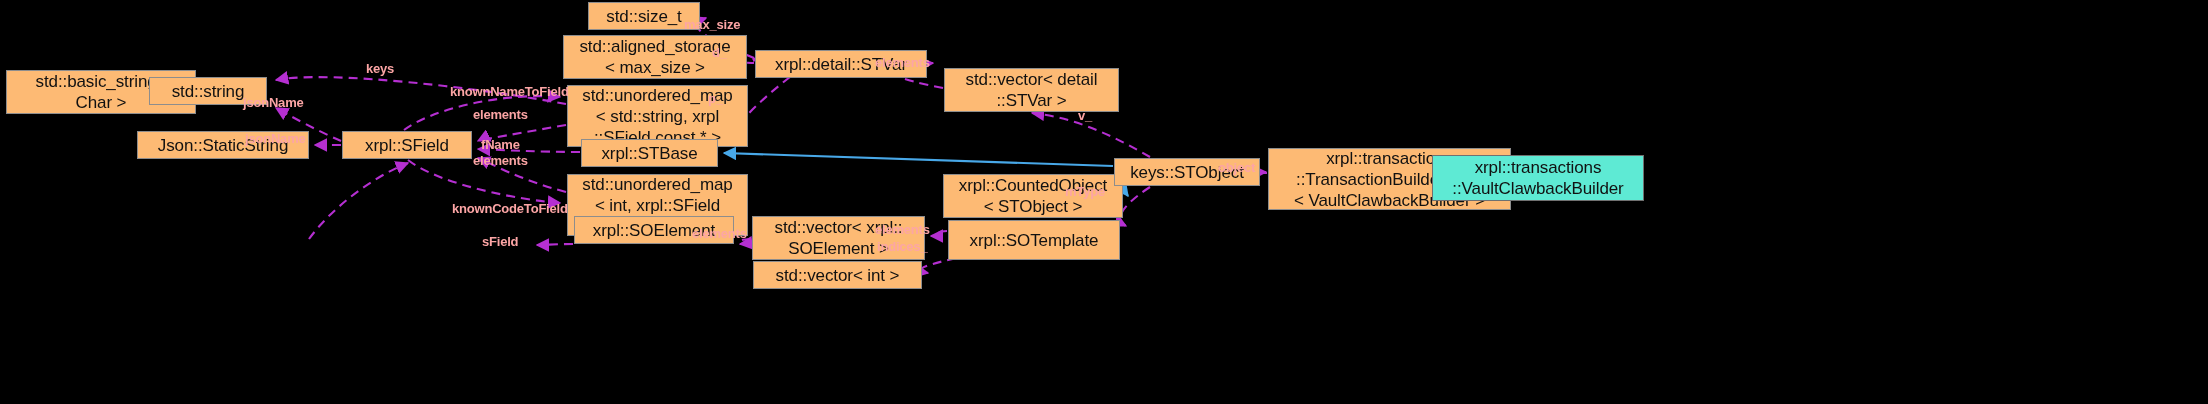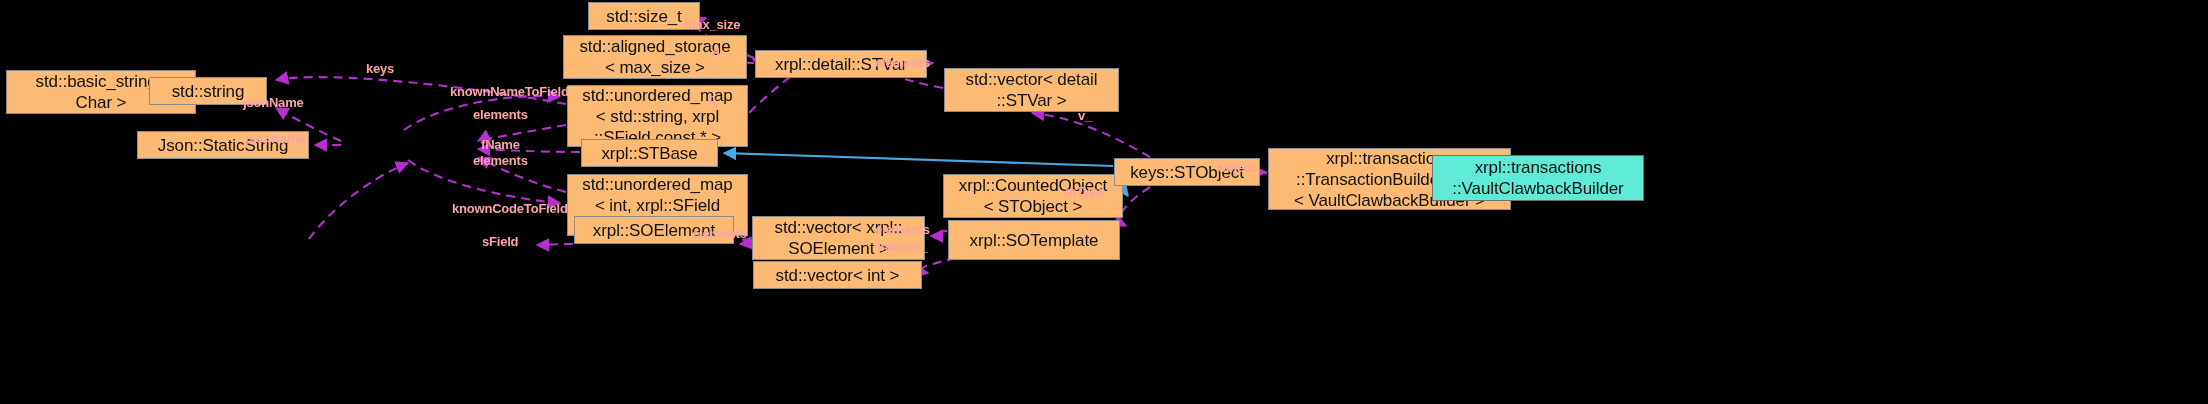--- a/index.html
+++ b/index.html
@@ -95,20 +95,21 @@
       <path d="M 1000 248 C 960 258 900 268 928 273"></path>
       <path d="M 751 239 C 730 240 750 243 740 244"></path>
       <path d="M 1267 173 C 1240 173 1230 173 1266 172"></path>
     </g>
   </svg>
 
   <div class="node" style="left:6px;top:70px;width:190px;height:44px;"><span>std::basic_string&lt;
 Char &gt;</span></div>
   <div class="node" style="left:149px;top:77px;width:118px;height:28px;"><span>std::string</span></div>
   <div class="node" style="left:137px;top:131px;width:172px;height:28px;"><span>Json::StaticString</span></div>
+  <div class="node" style="left:342px;top:131px;width:130px;height:28px;"><span>xrpl::SField</span></div>
   <div class="node" style="left:588px;top:2px;width:112px;height:28px;"><span>std::size_t</span></div>
   <div class="node" style="left:563px;top:35px;width:184px;height:44px;"><span>std::aligned_storage
 &lt; max_size &gt;</span></div>
   <div class="node" style="left:567px;top:85px;width:181px;height:62px;"><span>std::unordered_map
 &lt; std::string, xrpl
 ::SField const * &gt;</span></div>
   <div class="node" style="left:581px;top:139px;width:137px;height:28px;"><span>xrpl::STBase</span></div>
   <div class="node" style="left:567px;top:174px;width:181px;height:62px;"><span>std::unordered_map
 &lt; int, xrpl::SField
 const * &gt;</span></div>

